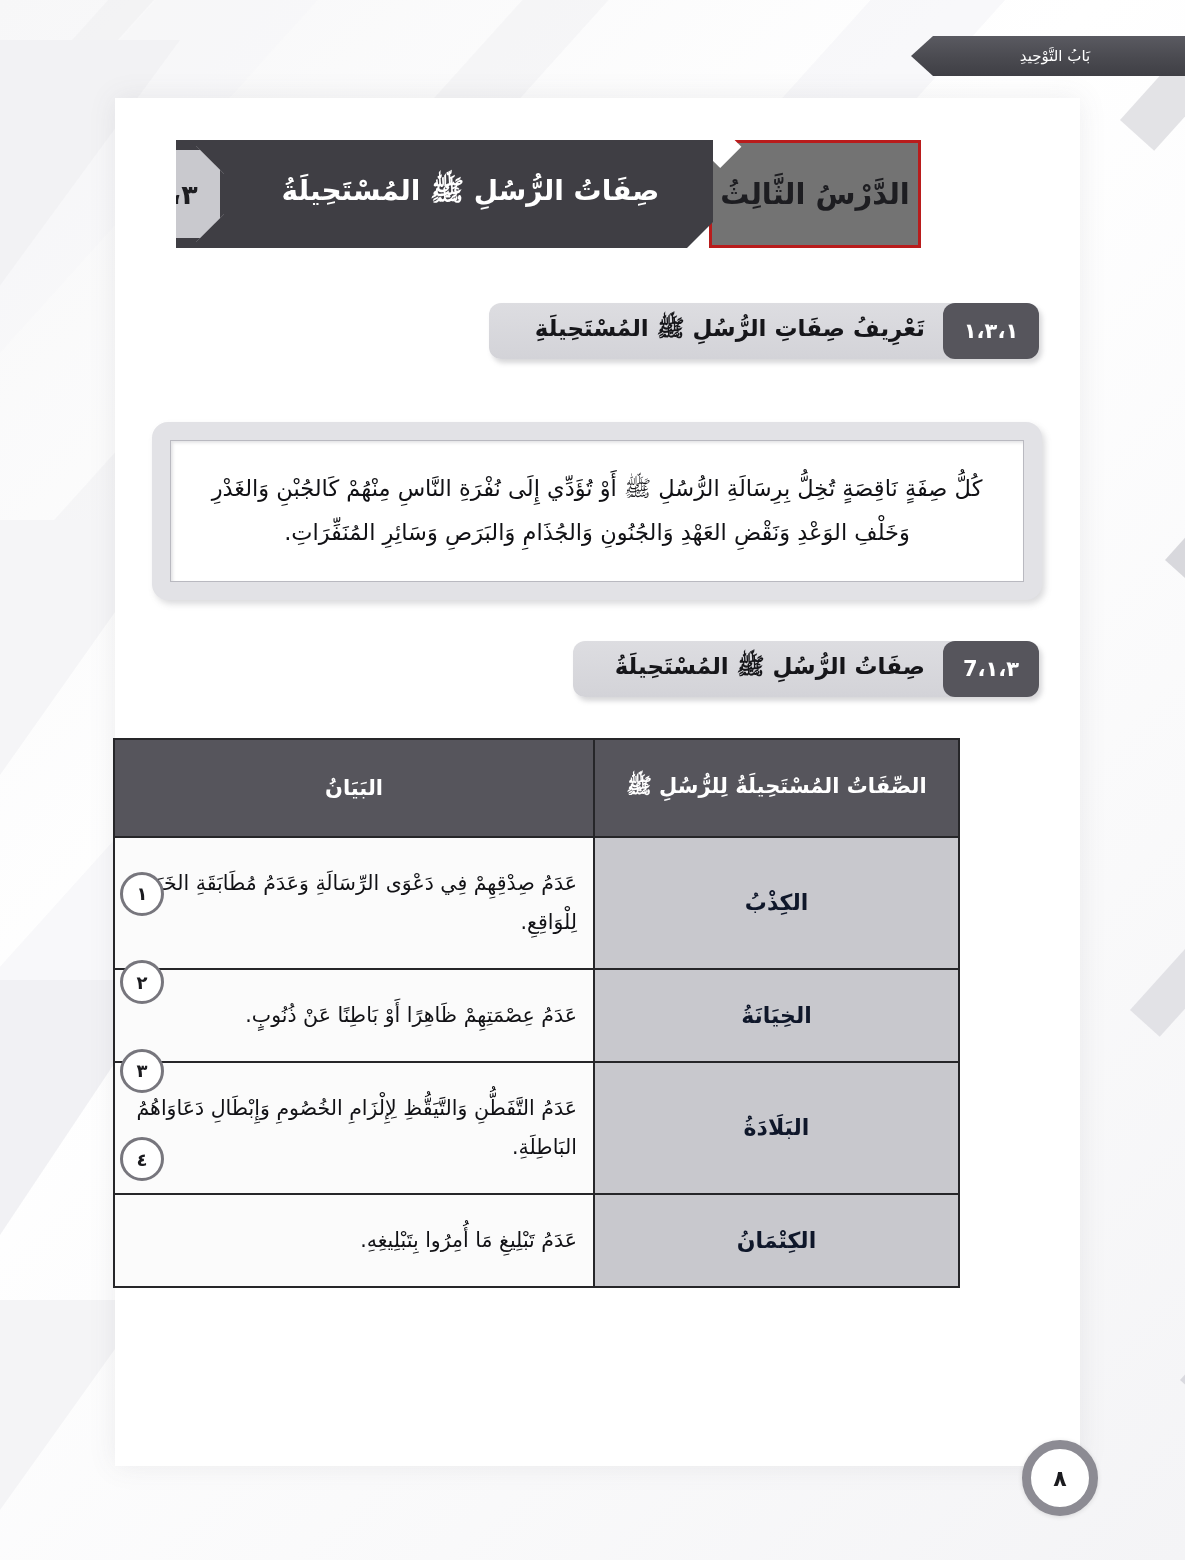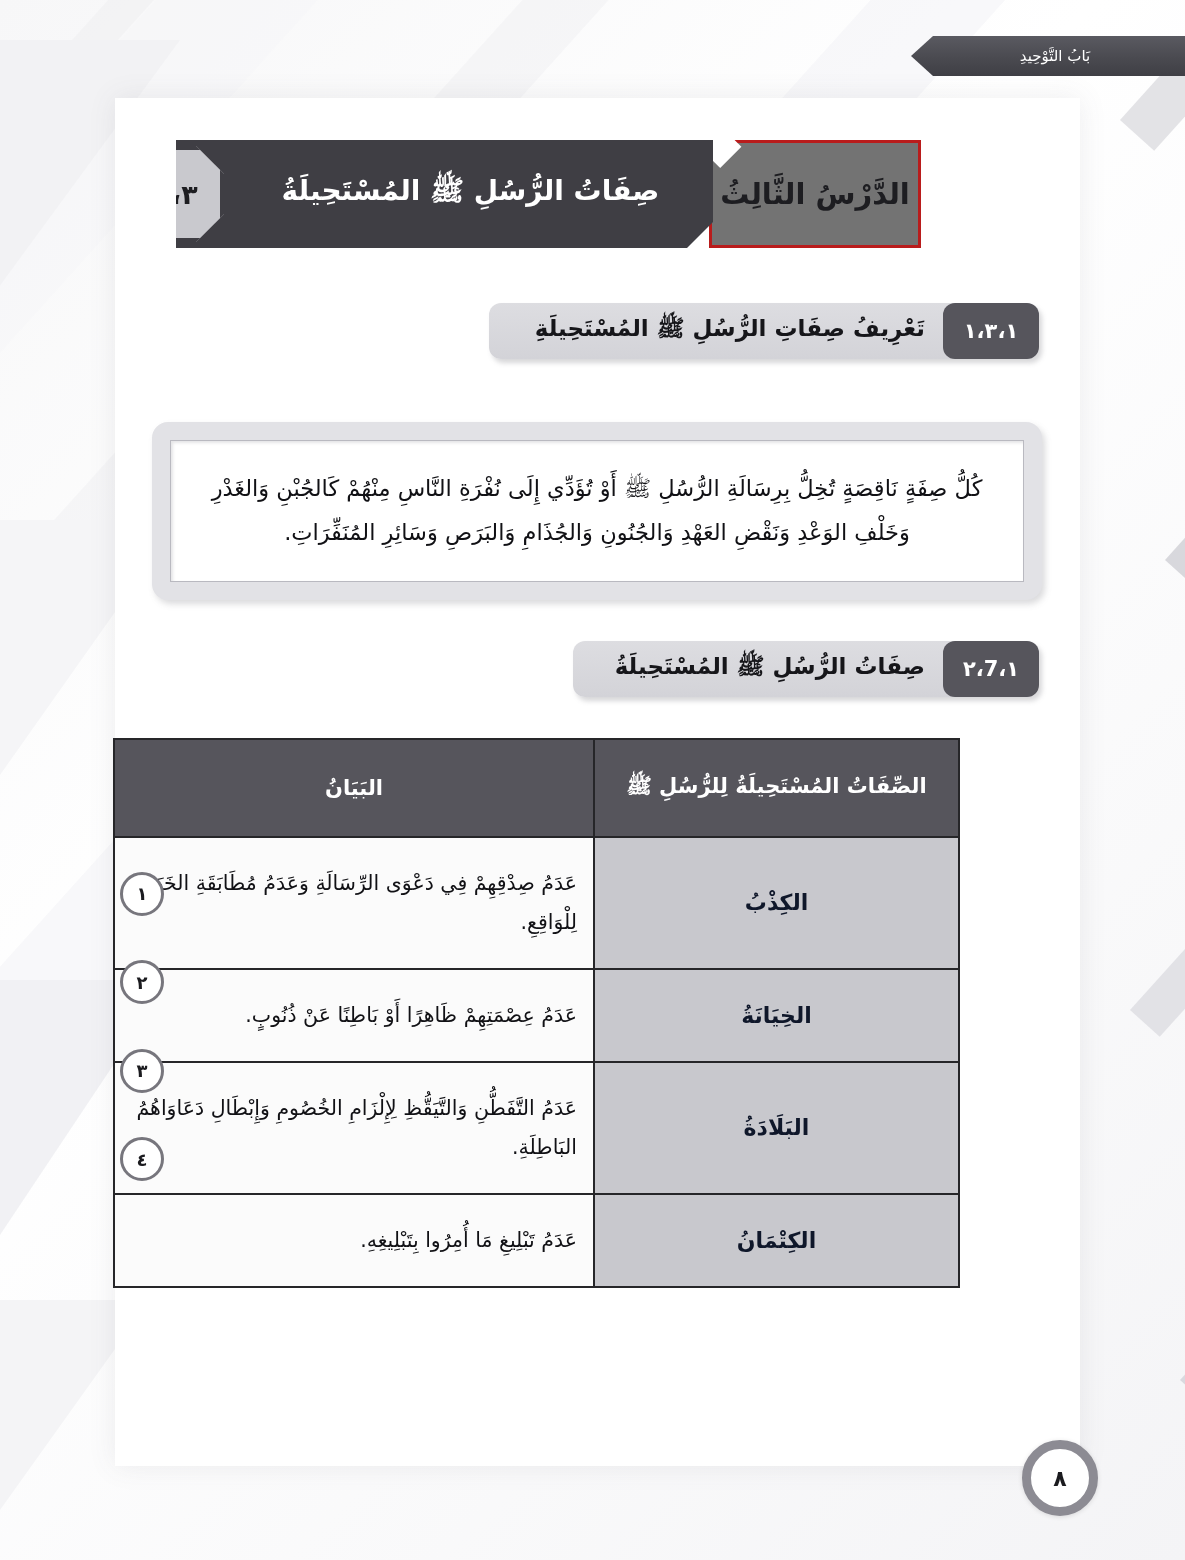--- a/index.html
+++ b/index.html
@@ -356,21 +356,21 @@
 </div>
 
 <div class="def-outer">
   <div class="def-inner">
     <p class="def-text">كُلُّ صِفَةٍ نَاقِصَةٍ تُخِلُّ بِرِسَالَةِ الرُّسُلِ ﷺ أَوْ تُؤَدِّي إِلَى نُفْرَةِ النَّاسِ مِنْهُمْ كَالجُبْنِ وَالغَدْرِ وَخَلْفِ الوَعْدِ وَنَقْضِ العَهْدِ وَالجُنُونِ وَالجُذَامِ وَالبَرَصِ وَسَائِرِ المُنَفِّرَاتِ.</p>
   </div>
 </div>
 
 <div class="sec-head" id="sec-132">
   <div class="sec-badge">
-    <span>١،7،٢</span>
+    <span>١،٣،7</span>
   </div>
   <div class="sec-title">صِفَاتُ الرُّسُلِ ﷺ المُسْتَحِيلَةُ</div>
 </div>
 
 <div class="tbl-wrap">
   <table class="data-tbl">
     <thead>
       <tr>
         <th class="col-attr">الصِّفَاتُ المُسْتَحِيلَةُ لِلرُّسُلِ ﷺ</th>
         <th class="col-desc">البَيَانُ</th>

